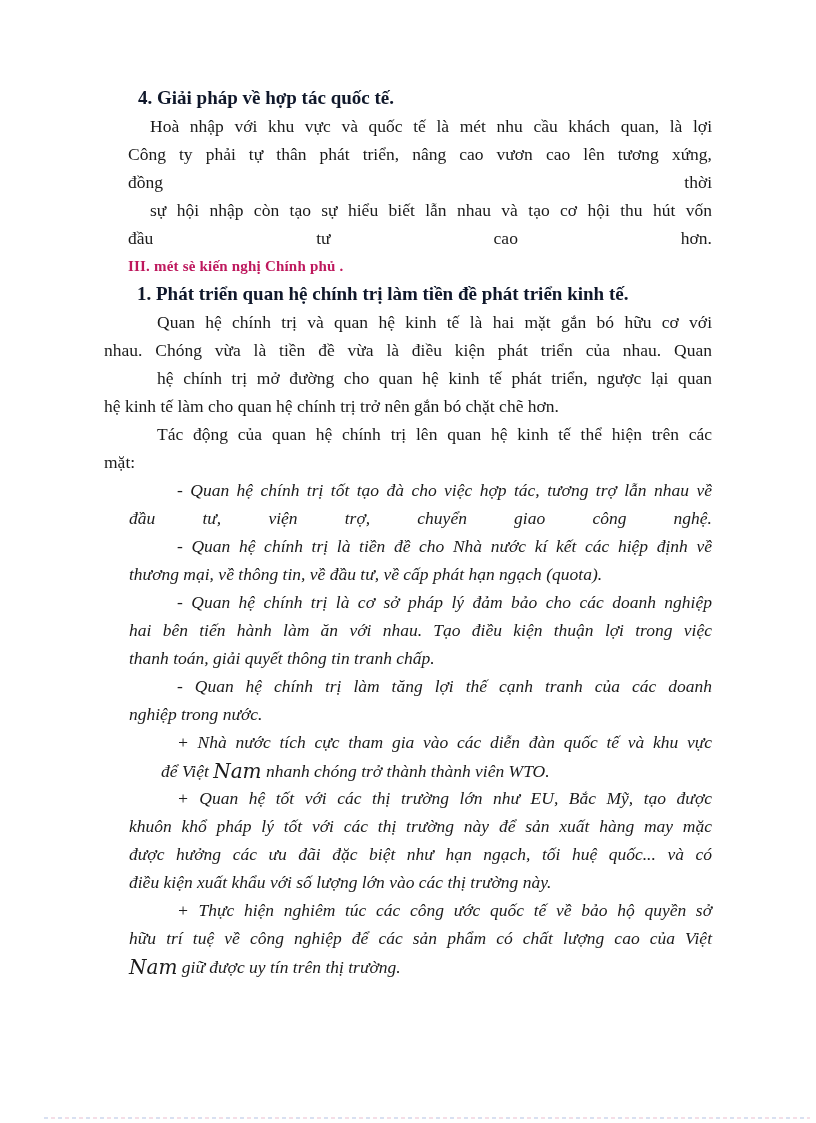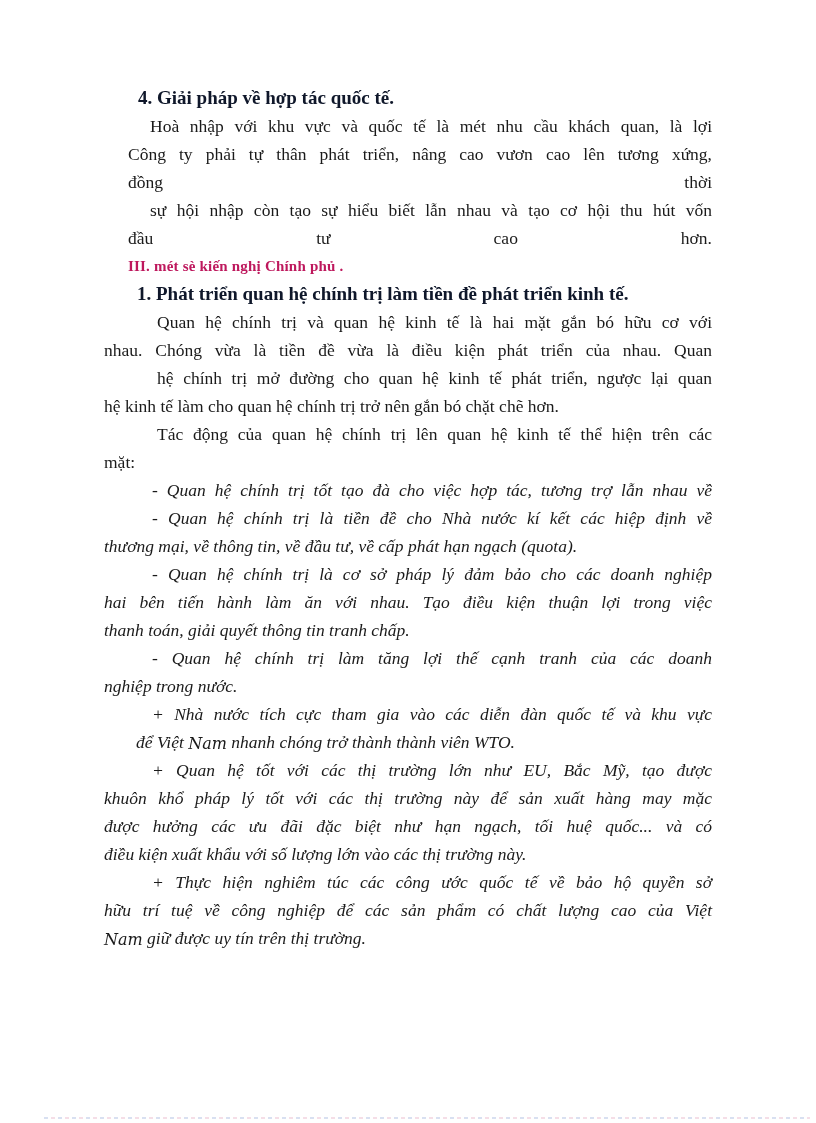--- a/index.html
+++ b/index.html
@@ -8,33 +8,33 @@
     background:#ffffff; overflow:hidden;
     font-family:"Liberation Serif","DejaVu Serif",serif;
     color:#1a1a1a;
   }
   .content { position:absolute; left:100px; top:84px; width:612px; }
   .ln {
     height:28px; line-height:28px; font-size:17.5px;
     text-align:justify; text-align-last:justify;
   }
   .end  { text-align-last:left; }
-  .it   { font-style:italic; }
+  .it   { font-style:italic;margin-left:25px; }
   .h1   { font-weight:700; font-size:19px; text-align-last:left; color:#0f172a; }
   .h3   { font-weight:700; font-size:15px; text-align-last:left; letter-spacing:0.2px; color:#be185d; }
   
   .aH   { padding-left:38px; }
   .aInd { padding-left:50px; }
   .aBody{ padding-left:28px; }
   .hB   { padding-left:37px; }
   .b1   { padding-left:57px; }
   .i0   { padding-left:4px;  }
   .i1   { padding-left:52px; }
   .i2   { padding-left:36px; }
-  .nam  { font-family:"DejaVu Serif",serif; font-size:16px; position:relative; top:1px; }
+  .nam  { font-family:"DejaVu Serif",serif; font-size:20px; position:relative; top:1px; }
   .footer-rule {
     position:absolute; left:44px; right:6px; top:1117px; height:2px; opacity:0.55;
     background:repeating-linear-gradient(90deg,
       #b9c7e6 0 4px, transparent 4px 7px,
       #edc3d3 7px 11px, transparent 11px 14px);
   }
 </style>
 </head>
 <body>
 
@@ -52,20 +52,21 @@
 
     <div class="ln h1 hB">1. Phát triển quan hệ chính trị làm tiền đề phát triển kinh tế.</div>
     <div class="ln b1">Quan hệ chính trị và quan hệ kinh tế là hai mặt gắn bó hữu cơ với</div>
     <div class="ln i0">nhau. Chóng vừa là tiền đề vừa là điều kiện phát triển của nhau. Quan</div>
     <div class="ln b1">hệ chính trị mở đường cho quan hệ kinh tế phát triển, ngược lại quan</div>
     <div class="ln i0 end">hệ kinh tế làm cho quan hệ chính trị trở nên gắn bó chặt chẽ hơn.</div>
     <div class="ln b1">Tác động của quan hệ chính trị lên quan hệ kinh tế thể hiện trên các</div>
     <div class="ln i0 end">mặt:</div>
 
     <div class="ln it i1">- Quan hệ chính trị tốt tạo đà cho việc hợp tác, tương trợ lẫn nhau về</div>
+    <div class="ln it i0">đầu tư, viện trợ, chuyển giao công nghệ.</div>
     <div class="ln it i1">- Quan hệ chính trị là tiền đề cho Nhà nước kí kết các hiệp định về</div>
     <div class="ln it i0 end">thương mại, về thông tin, về đầu tư, về cấp phát hạn ngạch (quota).</div>
     <div class="ln it i1">- Quan hệ chính trị là cơ sở pháp lý đảm bảo cho các doanh nghiệp</div>
     <div class="ln it i0">hai bên tiến hành làm ăn với nhau. Tạo điều kiện thuận lợi trong việc</div>
     <div class="ln it i0 end">thanh toán, giải quyết thông tin tranh chấp.</div>
     <div class="ln it i1">- Quan hệ chính trị làm tăng lợi thế cạnh tranh của các doanh</div>
     <div class="ln it i0 end">nghiệp trong nước.</div>
     <div class="ln it i1">+ Nhà nước tích cực tham gia vào các diễn đàn quốc tế và khu vực</div>
     <div class="ln it i2 end">
       <span>để Việt </span><span class="nam">Nam</span><span> nhanh chóng trở thành thành viên WTO.</span>

